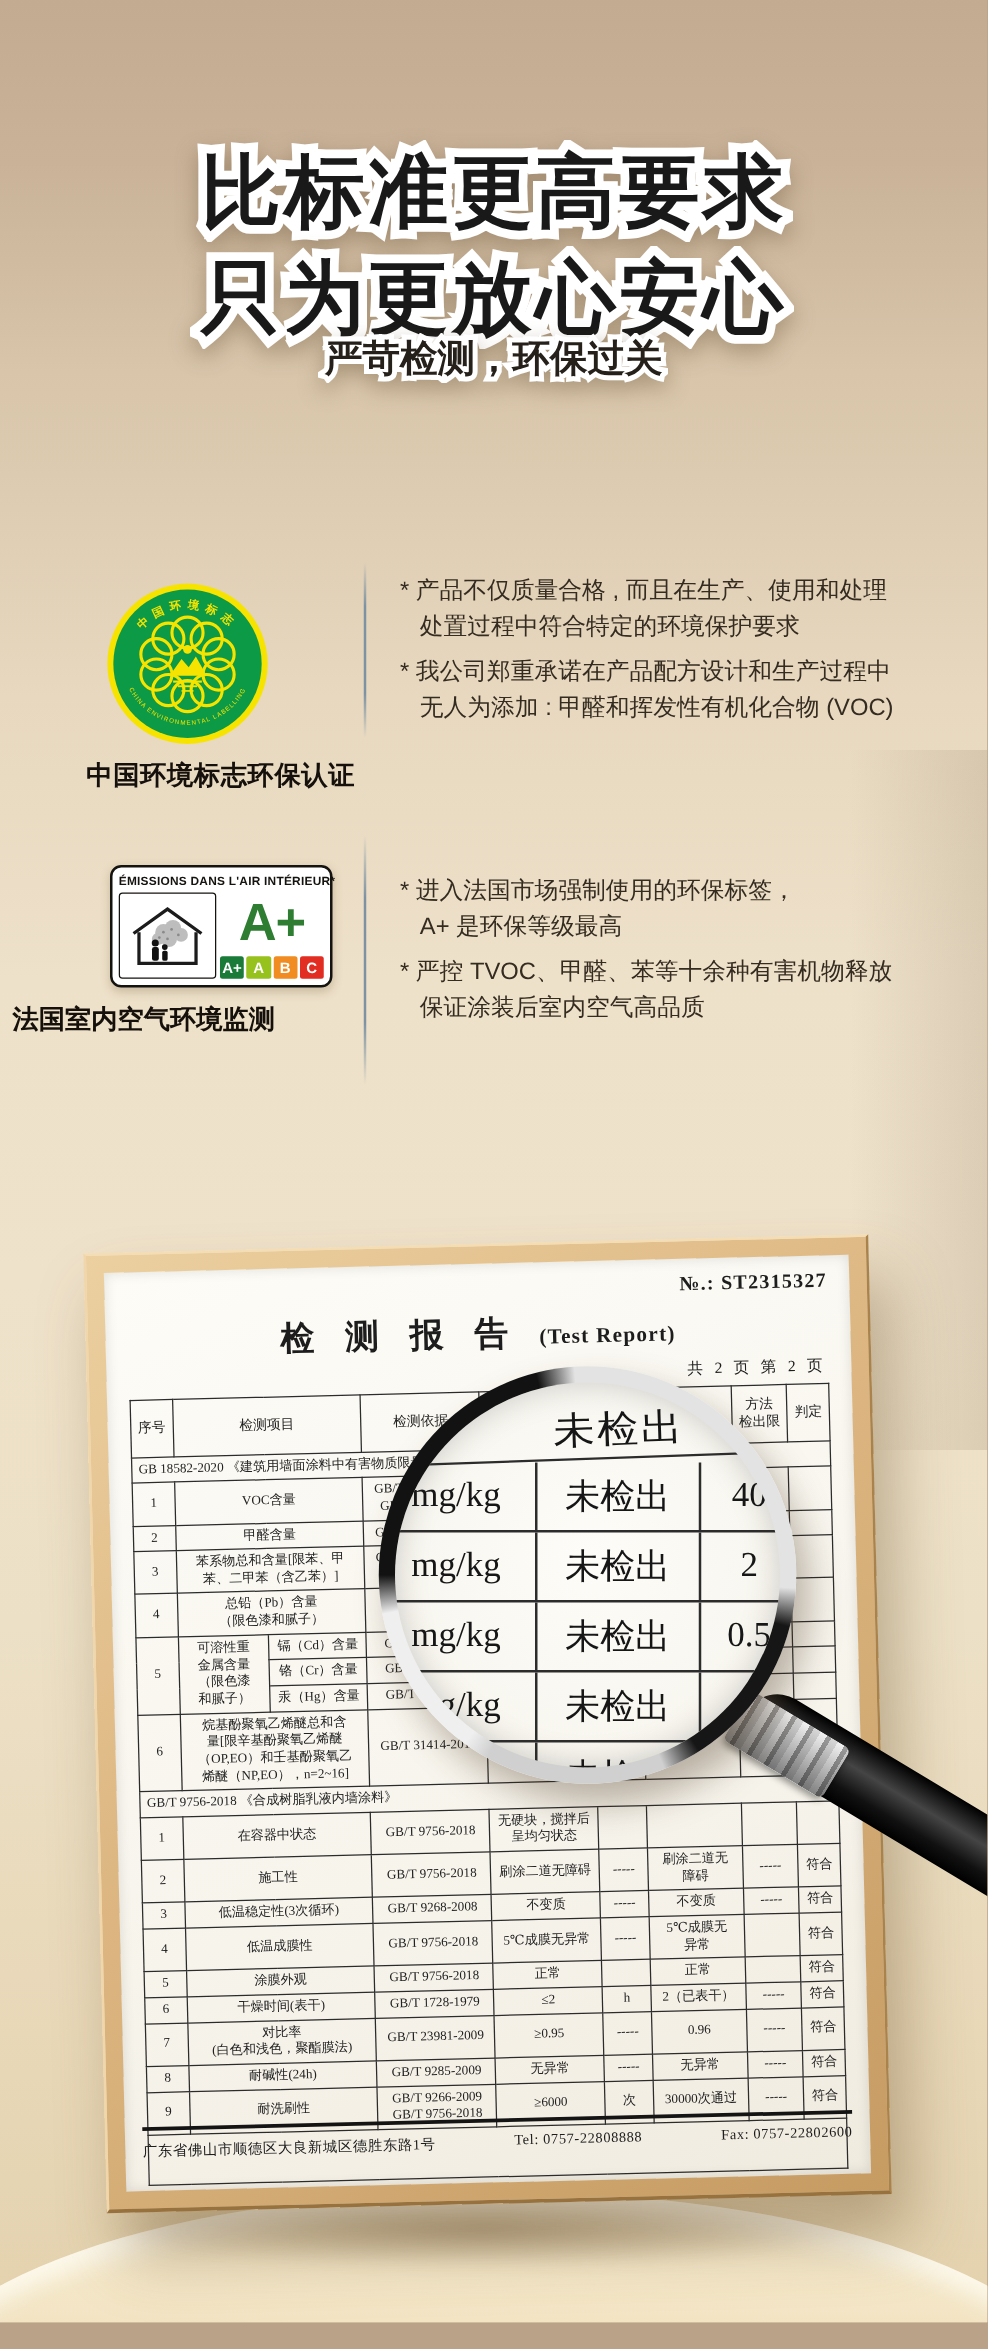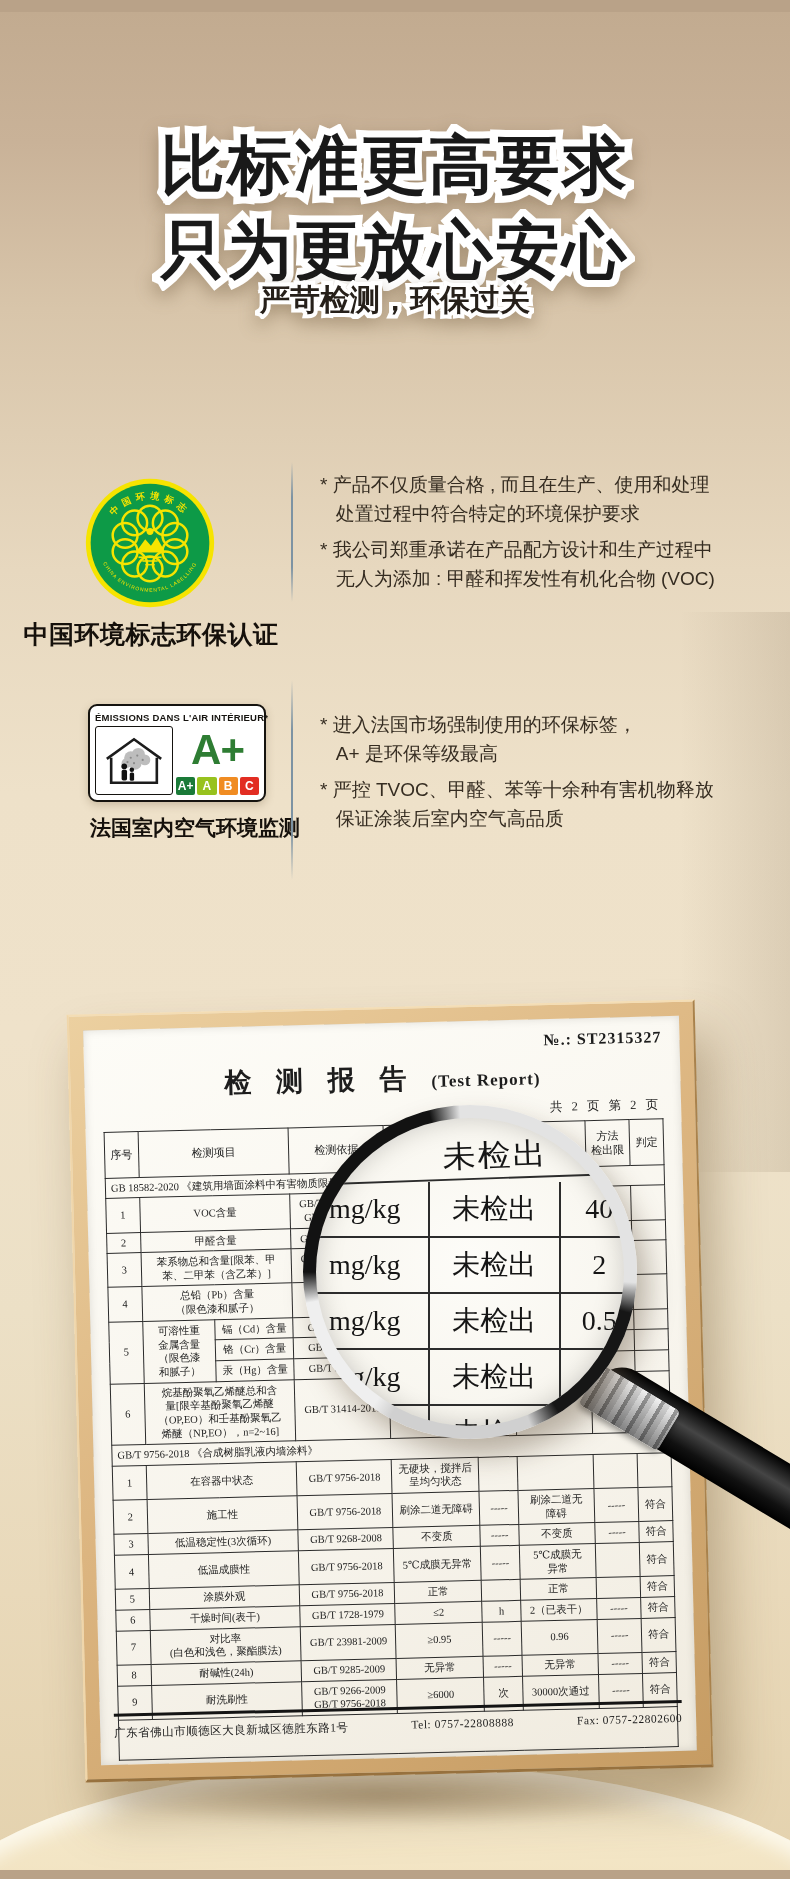--- a/index.html
+++ b/index.html
@@ -1,18 +1,18 @@
 <!DOCTYPE html>
 <html><head>
 <meta charset="utf-8">
 <style>
   * { margin:0; padding:0; box-sizing:border-box; }
   html,body { background:#b9a288; }
   .page {
-    position:relative; width:790px; height:1858px; margin:12px auto; overflow:hidden;
+    position:relative; width:790px; height:1858px; margin:0 auto; overflow:hidden;
     background:linear-gradient(180deg,#c2ab90 0%, #c9b298 7%, #d8c5aa 16%, #e7d8bf 30%,
       #eee1c9 42%, #efe2ca 55%, #ece0c6 70%, #e9d9ba 85%, #e4d2ae 100%);
     font-family:"Liberation Sans","DejaVu Sans",sans-serif;
   }
   .light-streak { position:absolute; right:0; top:600px; width:110px; height:560px;
     background:linear-gradient(90deg, rgba(0,0,0,0), rgba(120,100,75,.16)); }
 
   
   .hero { position:absolute; left:0; right:0; text-align:center;
     filter:drop-shadow(0 7px 9px rgba(96,76,48,.38)); }
@@ -30,38 +30,38 @@
     background:linear-gradient(180deg, rgba(122,138,150,0), #7d93a3 25%, #7d93a3 75%, rgba(122,138,150,0)); }
   .div1 { left:291px; top:450px; height:140px; }
   .div2 { left:291px; top:668px; height:200px; }
 
   .bullets { position:absolute; left:320px; width:406px; font-size:19px; line-height:29px;
     color:#352c21; }
   .b1 { top:458px; } .b2 { top:698px; }
   .bullet { white-space:pre-wrap; margin-bottom:7px; }
 
   .cel-logo { position:absolute; left:83px; top:464px; width:134px; height:134px; }
-  .cel-caption { position:absolute; left:18px; top:606px; width:266px; text-align:center;
-    font-size:25px; font-weight:700; color:#15100b; letter-spacing:.5px; }
+  .cel-caption { position:absolute; left:18px; top:606px; width:266px; text-align:right;
+    font-size:21px; font-weight:700; color:#15100b; letter-spacing:.5px; }
 
   
   .aplus-card { position:absolute; left:88px; top:692px; width:178px; background:#fff;
     border:2px solid #15130f; border-radius:9px; padding:5px 5px 5px 5px;
     box-shadow:0 3px 8px rgba(90,70,40,.25); }
   .aplus-head { text-align:center; font-size:9.5px; font-weight:700; color:#15130f;
     letter-spacing:.2px; padding:1px 0 3px; white-space:nowrap; }
   .aplus-body { display:grid; grid-template-columns:78px 1fr; grid-template-rows:48px 18px; gap:3px; }
   .house-box { grid-row:1 / span 2; border:1.5px solid #15130f; border-radius:3px;
     display:flex; align-items:center; justify-content:center; background:#fff; }
   .grade-box { display:flex; align-items:center; justify-content:center; }
   .grade-big { font-size:42px; line-height:42px; font-weight:800; color:#2e7d33; letter-spacing:-1px; }
   .scale-row { display:flex; gap:2px; }
   .scale-cell { flex:1; display:flex; align-items:center; justify-content:center;
     color:#fff; font-size:12px; font-weight:800; border-radius:2px; height:18px; }
-  .fr-caption { position:absolute; left:10px; top:800px; width:290px; text-align:right;
+  .fr-caption { position:absolute; left:10px; top:800px; width:290px; text-align:left;
     font-size:21px; font-weight:700; color:#15100b; line-height:31px; }
 
   
   .frame { position:absolute; left:76px; top:995px; width:628px; height:768px;
     transform:rotate(-1.4deg); background:linear-gradient(135deg,#e9c countryside); }
   .frame { background:linear-gradient(145deg,#ecd0a0 0%, #dcb580 45%, #c69c63 100%);
     border-top:2px solid #f4ddb4; border-left:2px solid #f0d6aa;
     border-right:2px solid #a9824c; border-bottom:3px solid #97713e;
     padding:14px; box-shadow:14px 34px 50px rgba(104,78,42,.38); }
   .paper { width:100%; height:100%; background:linear-gradient(160deg,#fdfcf7 0%, #f7f4ec 60%, #f0ebdf 100%);

